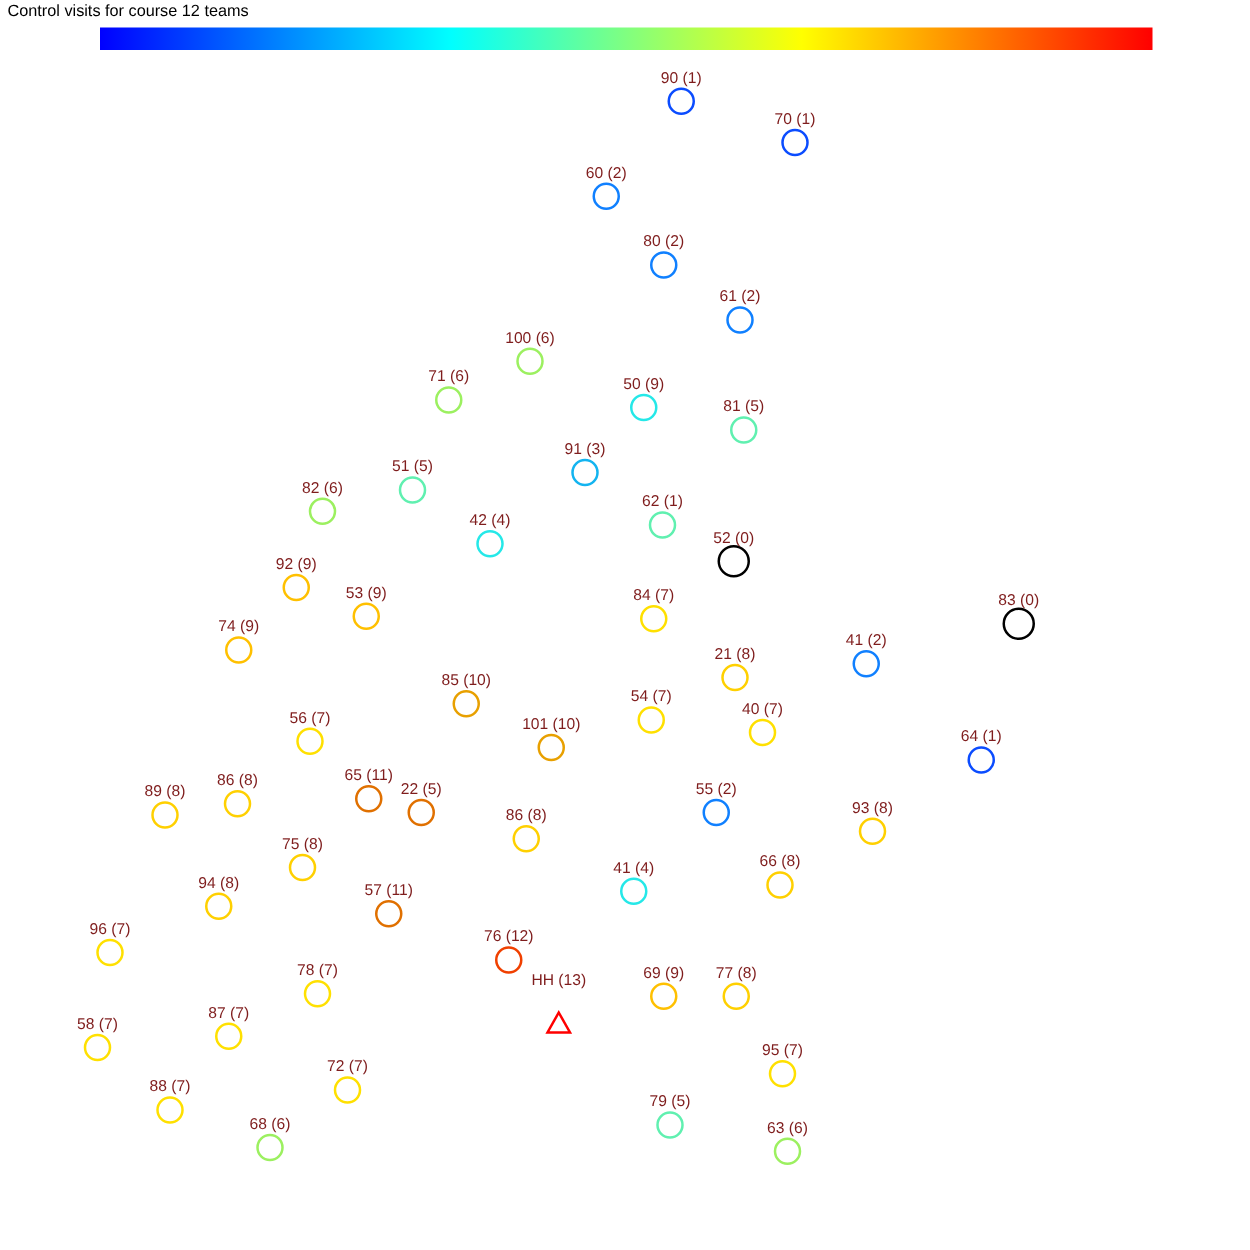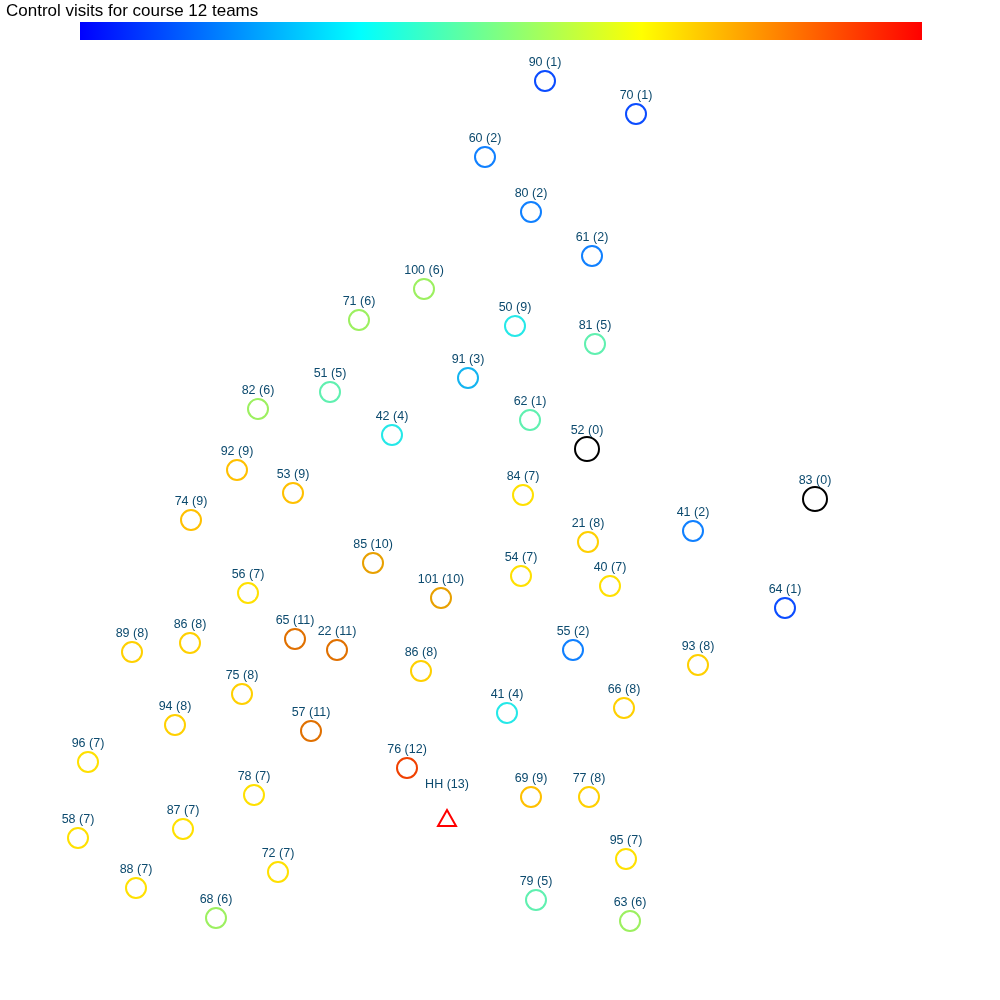--- a/index.html
+++ b/index.html
@@ -16,21 +16,21 @@
   }
   #stage {
     position: relative;
     width: 1000px;
     height: 1000px;
   }
   #title {
     position: absolute;
     left: 6px;
     top: 1px;
-    font-size: 17px;
+    font-size: 13px;
     color: #000000;
     white-space: nowrap;
   }
   #colorbar {
     position: absolute;
     left: 80px;
     top: 22px;
     width: 842px;
     height: 18px;
   }
@@ -48,21 +48,21 @@
     border-radius: 50%;
     background: transparent;
     box-sizing: border-box;
   }
   .node .lbl {
     position: absolute;
     left: 50%;
     bottom: 12px;
     transform: translateX(-50%);
     font-size: 12.5px;
-    color: #0c4a6e;
+    color: #7f1d1d;
     white-space: nowrap;
   }
   .node.finish .lbl {
     bottom: 27px;
   }
   .tri {
     position: absolute;
     left: 50%;
     top: 50%;
     transform: translate(-50%, -50%);
@@ -186,21 +186,21 @@
       <div class="node" style="left: 785px; top: 608px;">
         <div class="marker" style="width: 22px; height: 22px; border: 2.2px solid rgb(11, 76, 255);"></div>
         <div class="lbl">64 (1)</div>
       </div>
       <div class="node" style="left: 295px; top: 639px;">
         <div class="marker" style="width: 22px; height: 22px; border: 2.2px solid rgb(224, 112, 0);"></div>
         <div class="lbl">65 (11)</div>
       </div>
       <div class="node" style="left: 337px; top: 650px;">
         <div class="marker" style="width: 22px; height: 22px; border: 2.2px solid rgb(224, 112, 0);"></div>
-        <div class="lbl">22 (11)</div>
+        <div class="lbl">22 (5)</div>
       </div>
       <div class="node" style="left: 190px; top: 643px;">
         <div class="marker" style="width: 22px; height: 22px; border: 2.2px solid rgb(255, 208, 0);"></div>
         <div class="lbl">86 (8)</div>
       </div>
       <div class="node" style="left: 132px; top: 652px;">
         <div class="marker" style="width: 22px; height: 22px; border: 2.2px solid rgb(255, 208, 0);"></div>
         <div class="lbl">89 (8)</div>
       </div>
       <div class="node" style="left: 573px; top: 650px;">

